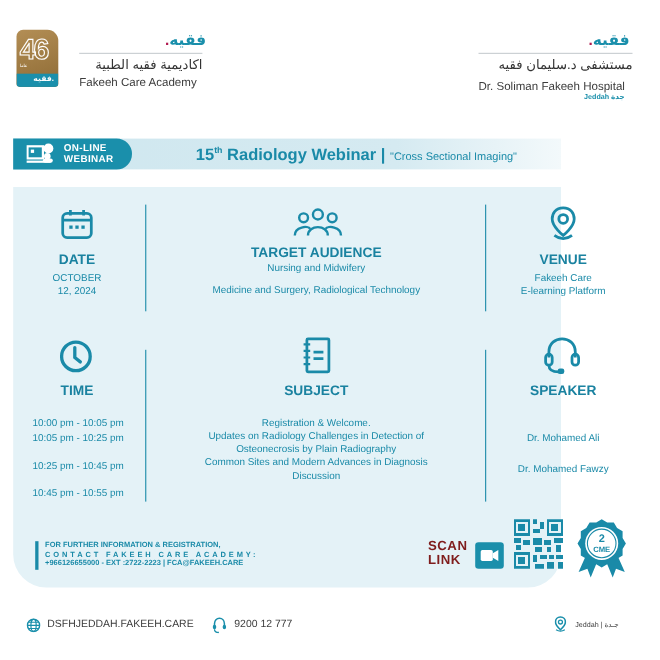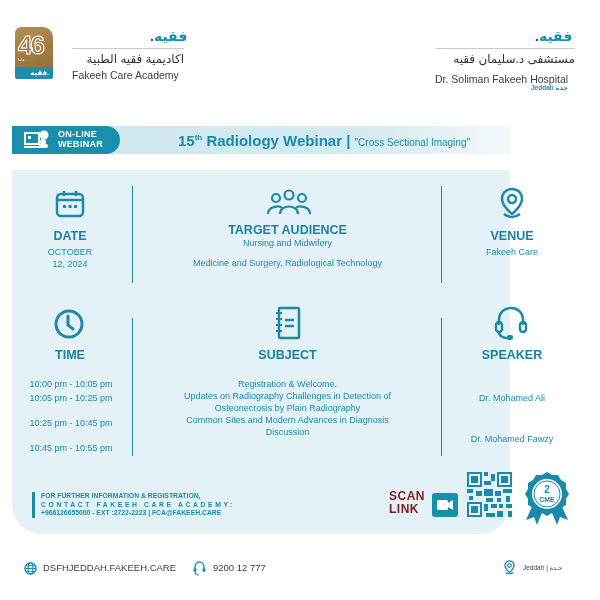--- a/index.html
+++ b/index.html
@@ -123,20 +123,21 @@
 </div>
 
 <svg class="icon" style="left:500px;top:187px;" width="24" height="32" viewBox="0 0 24 32">
   <path d="M12 2 C5 2 2 7 2 12 C2 19 12 27 12 27 C12 27 22 19 22 12 C22 7 19 2 12 2 Z" fill="none" stroke="#1a8aa8" stroke-width="2.5"></path>
   <circle cx="12" cy="12" r="4" fill="none" stroke="#1a8aa8" stroke-width="2.5"></circle>
   <path d="M4 27 Q12 33 20 27" fill="none" stroke="#1a8aa8" stroke-width="2.5"></path>
 </svg>
 <div class="col" style="left:452px;top:229px;width:120px;">
   <div class="hd">VENUE</div>
   <div class="tx" style="margin-top:3px;">Fakeeh Care</div>
+  <div class="tx">E-learning Platform</div>
 </div>
 
 <svg class="icon" style="left:53px;top:308px;" width="32" height="32" viewBox="0 0 32 32">
   <circle cx="16" cy="16" r="13" fill="none" stroke="#1a8aa8" stroke-width="3"></circle>
   <path d="M15 8 L15 17 L20 21" fill="none" stroke="#1a8aa8" stroke-width="3" stroke-linecap="round"></path>
 </svg>
 <div class="col" style="left:20px;top:348px;width:100px;">
   <div class="hd">TIME</div>
 </div>
 <div class="col" style="left:16px;top:378px;width:110px;">
@@ -154,38 +155,38 @@
       <line x1="2" y1="7" x2="8" y2="7"></line>
       <line x1="2" y1="13" x2="8" y2="13"></line>
       <line x1="2" y1="19" x2="8" y2="19"></line>
       <line x1="2" y1="25" x2="8" y2="25"></line>
     </g>
 </svg>
 <div class="col" style="left:140px;top:348px;width:295px;">
   <div class="hd">SUBJECT</div>
   <div style="margin-top:16px;">
     <div class="tx">Registration &amp; Welcome.</div>
-    <div class="tx">Updates on Radiography Challenges in Detection of</div>
+    <div class="tx">Updates on Radiology Challenges in Detection of</div>
     <div class="tx">Osteonecrosis by Plain Radiography</div>
     <div class="tx">Common Sites and Modern Advances in Diagnosis</div>
     <div class="tx">Discussion</div>
   </div>
 </div>
 
 <svg class="icon" style="left:494px;top:305px;" width="34" height="36" viewBox="0 0 34 36">
   <path d="M5 20 L5 15 C5 7 11 3 17 3 C23 3 29 7 29 15 L29 20" fill="none" stroke="#1a8aa8" stroke-width="2.5"></path>
   <rect x="2" y="17" width="6" height="10" rx="3" fill="none" stroke="#1a8aa8" stroke-width="2.5"></rect>
   <rect x="26" y="17" width="6" height="10" rx="3" fill="none" stroke="#1a8aa8" stroke-width="2.5"></rect>
   <path d="M5 27 Q5 33 14 33" fill="none" stroke="#1a8aa8" stroke-width="2.5"></path>
   <rect x="13" y="30" width="6" height="5" rx="2" fill="#1a8aa8"></rect>
 </svg>
 <div class="col" style="left:452px;top:348px;width:120px;">
   <div class="hd">SPEAKER</div>
   <div class="tx" style="margin-top:30px;">Dr. Mohamed Ali</div>
-  <div class="tx" style="margin-top:29px;">Dr. Mohamed Fawzy</div>
+  <div class="tx" style="margin-top:16px;">Dr. Mohamed Fawzy</div>
 </div>
 
 <div class="contact">
   <div>FOR FURTHER INFORMATION &amp; REGISTRATION,</div>
   <div class="spaced">CONTACT FAKEEH CARE ACADEMY:</div>
   <div>+966126655000 - EXT :2722-2223  |  FCA@FAKEEH.CARE</div>
 </div>
 
 <div class="scan">
   <div>SCAN</div>

